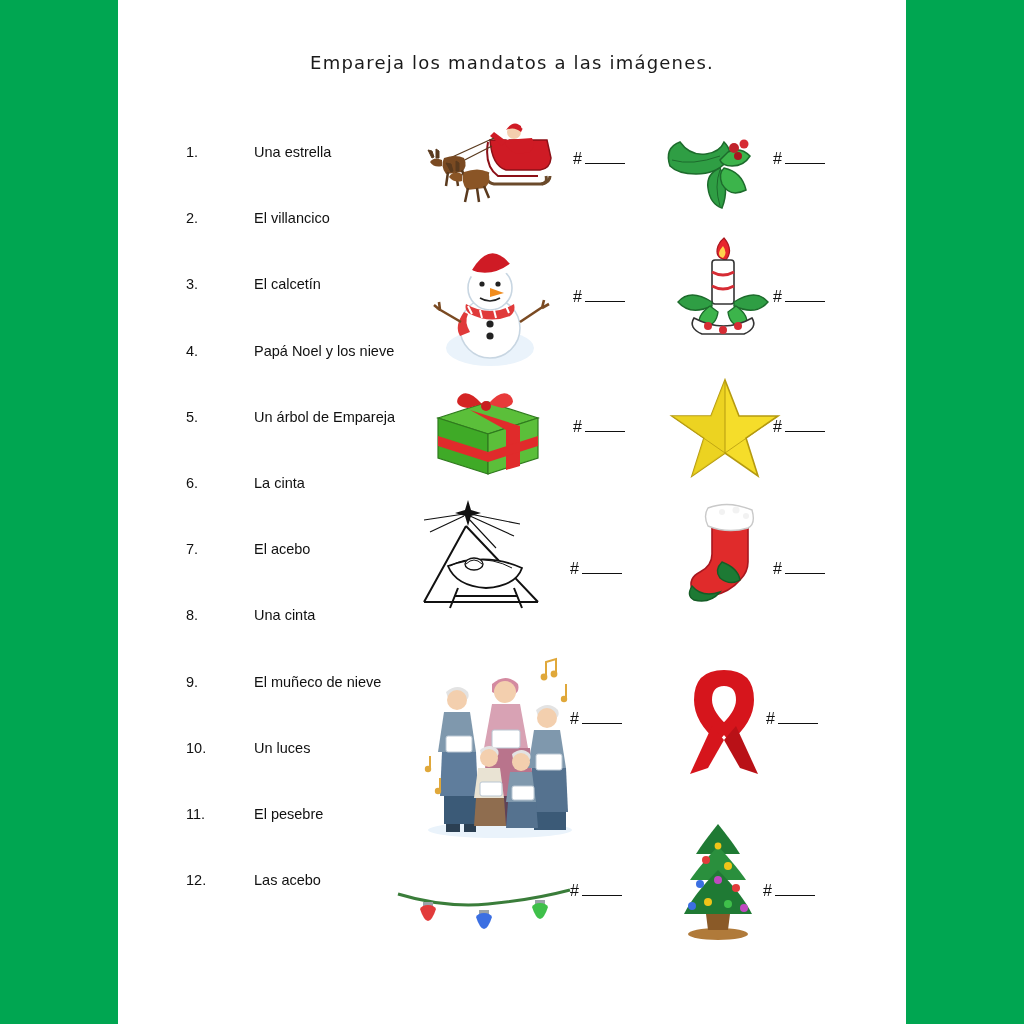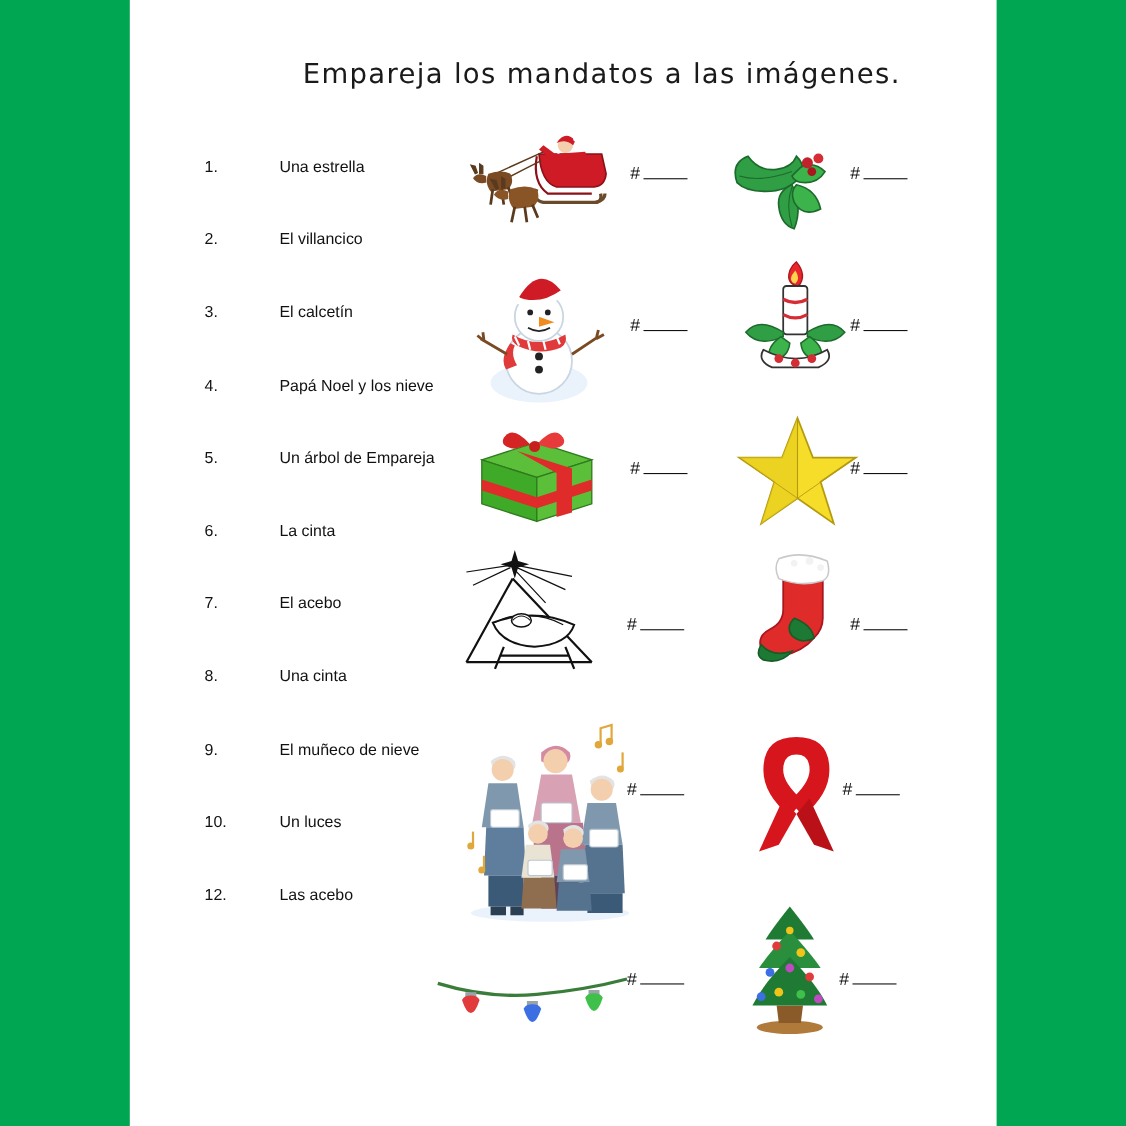--- a/index.html
+++ b/index.html
@@ -21,25 +21,24 @@
     height: 1024px;
     background: #ffffff;
   }
   #title {
     position: absolute;
     top: 52px;
     left: 0;
     width: 788px;
     text-align: center;
     font-family: "DejaVu Sans", sans-serif;
-    font-size: 25px;
+    font-size: 18px;
     letter-spacing: 1.2px;
     color: #1a1a1a;
     font-weight: 400;
-    padding-left: 35px;
   }
   
   #wordlist {
     position: absolute;
     left: 68px;
     top: 144px;
     width: 300px;
   }
   .word-row {
     position: relative;
@@ -115,20 +114,24 @@
       <span class="word-num">8.</span>
       <span class="word-text">Una cinta</span>
     </div>
     <div class="word-row">
       <span class="word-num">9.</span>
       <span class="word-text">El muñeco de nieve</span>
     </div>
     <div class="word-row">
       <span class="word-num">10.</span>
       <span class="word-text">Un luces</span>
+    </div>
+    <div class="word-row">
+      <span class="word-num">11.</span>
+      <span class="word-text">El pesebre</span>
     </div>
     <div class="word-row">
       <span class="word-num">12.</span>
       <span class="word-text">Las acebo</span>
     </div>
   </div>
 
   <div class="pic-box" style="left:300px; top:116px; width:140px; height:100px;">
     <svg width="140" height="100" viewBox="0 0 140 100">
 

